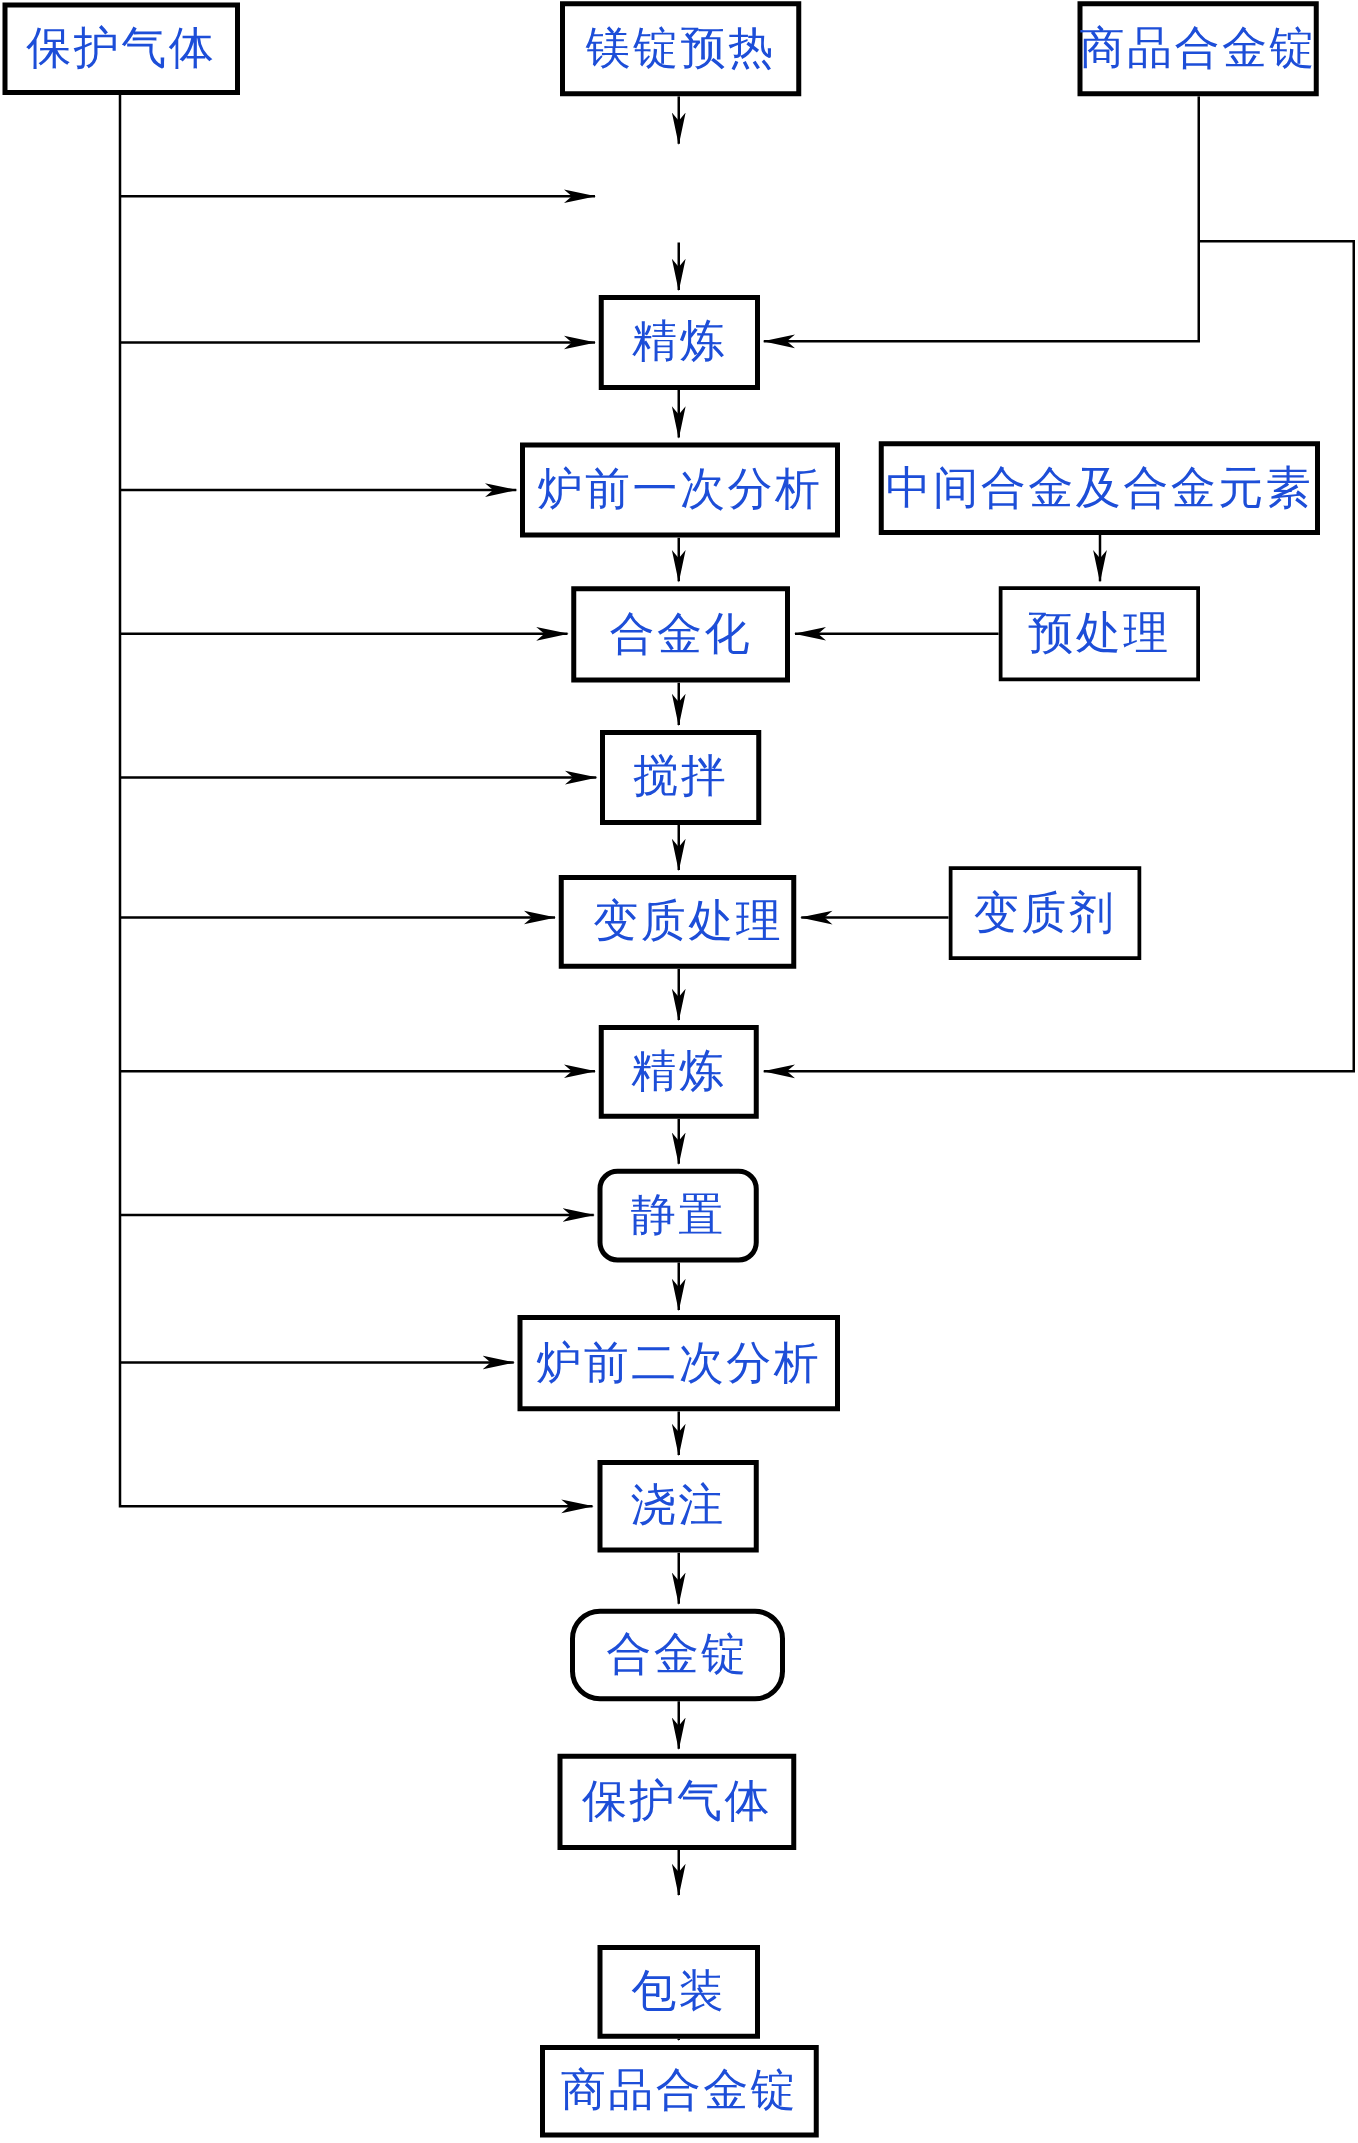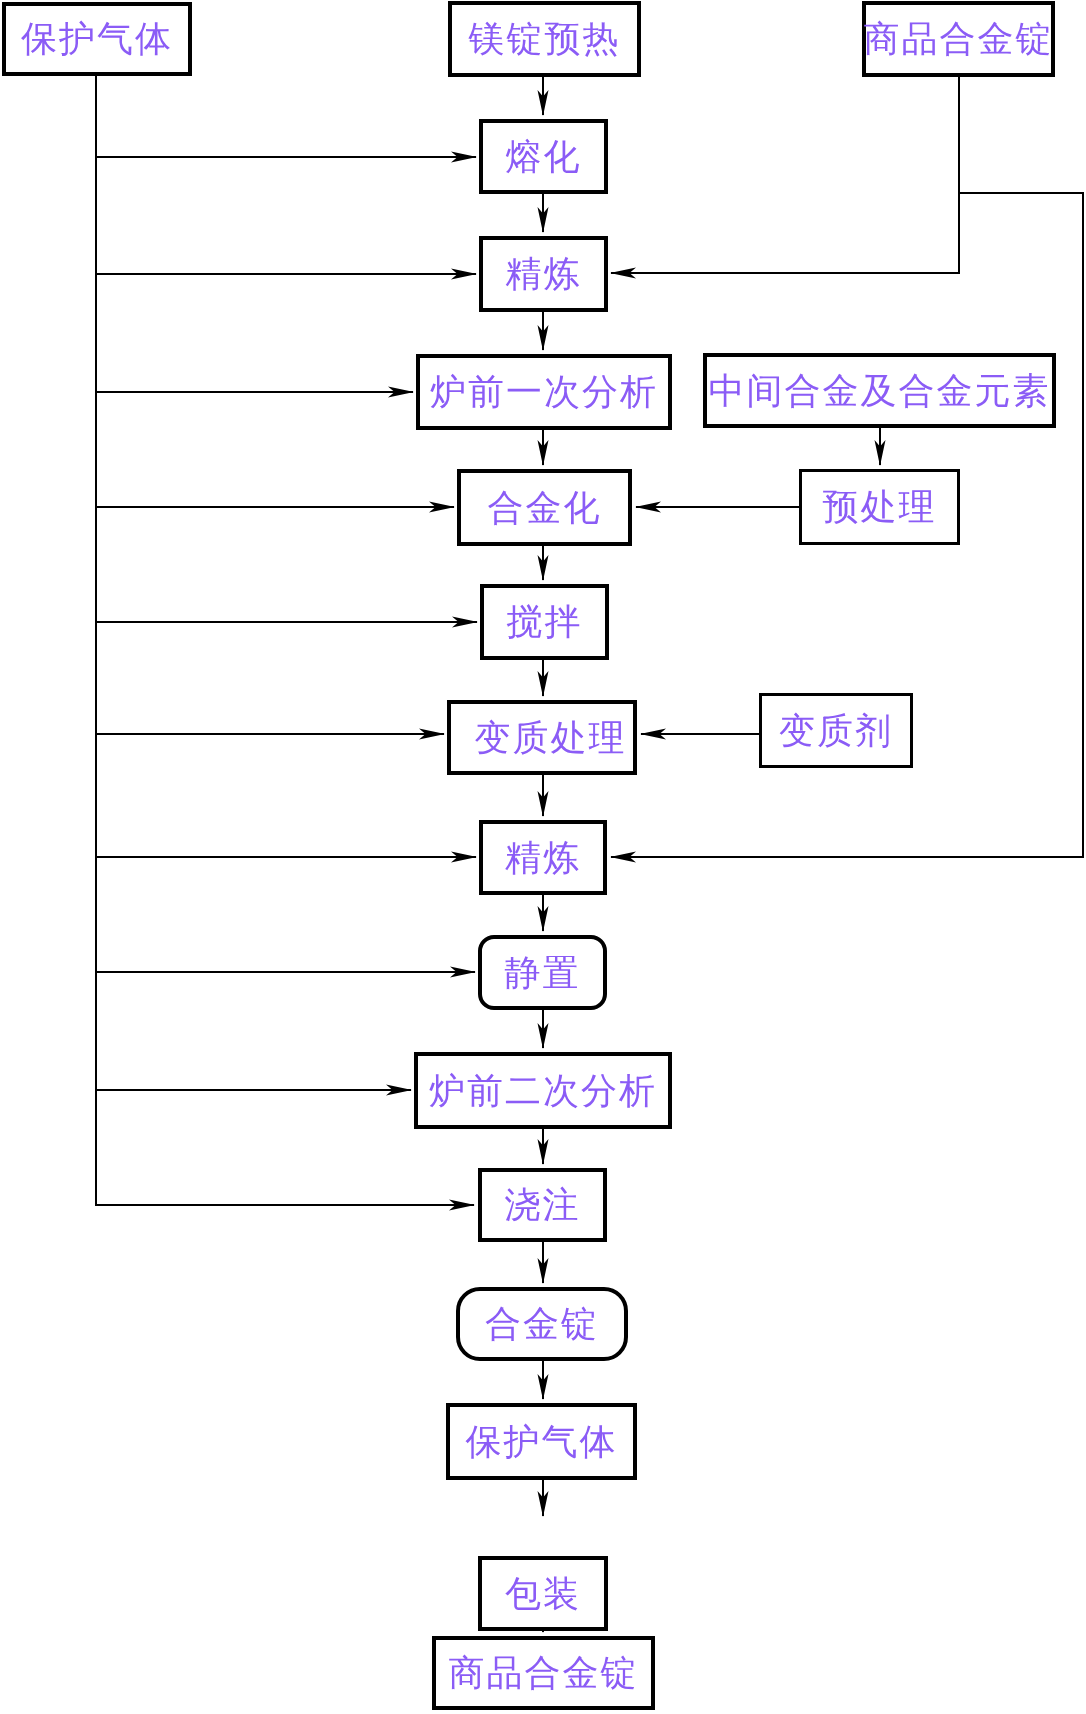--- a/index.html
+++ b/index.html
@@ -2,21 +2,21 @@
 <html><head>
 <meta charset="utf-8">
 <style>
   html, body { margin: 0; padding: 0; background: #ffffff; }
   .canvas {
     position: relative;
     width: 1086px;
     height: 1714px;
     background: #ffffff;
     font-family: "DejaVu Serif", serif;
-    color: #8b5cf6;
+    color: #1d4ed8;
   }
   .wires {
     position: absolute;
     left: 0; top: 0;
     width: 1086px; height: 1714px;
   }
   .node {
     position: absolute;
     box-sizing: border-box;
     background: #ffffff;
@@ -80,23 +80,20 @@
   <div class="node" style="left:2px; top:2px; width:190px; height:74px;">
     <span>保护气体</span>
   </div>
   <div class="node" style="left:448px; top:1px; width:193px; height:76px;">
     <span>镁锭预热</span>
   </div>
   <div class="node" style="left:862px; top:1px; width:193px; height:76px;">
     <span>商品合金锭</span>
   </div>
 
-  <div class="node" style="left:479px; top:119px; width:129px; height:75px;">
-    <span>熔化</span>
-  </div>
   <div class="node" style="left:479px; top:236px; width:129px; height:76px;">
     <span>精炼</span>
   </div>
   <div class="node" style="left:416px; top:354px; width:256px; height:76px;">
     <span>炉前一次分析</span>
   </div>
   <div class="node" style="left:457px; top:469px; width:175px; height:77px;">
     <span>合金化</span>
   </div>
   <div class="node" style="left:480px; top:584px; width:129px; height:76px;">

